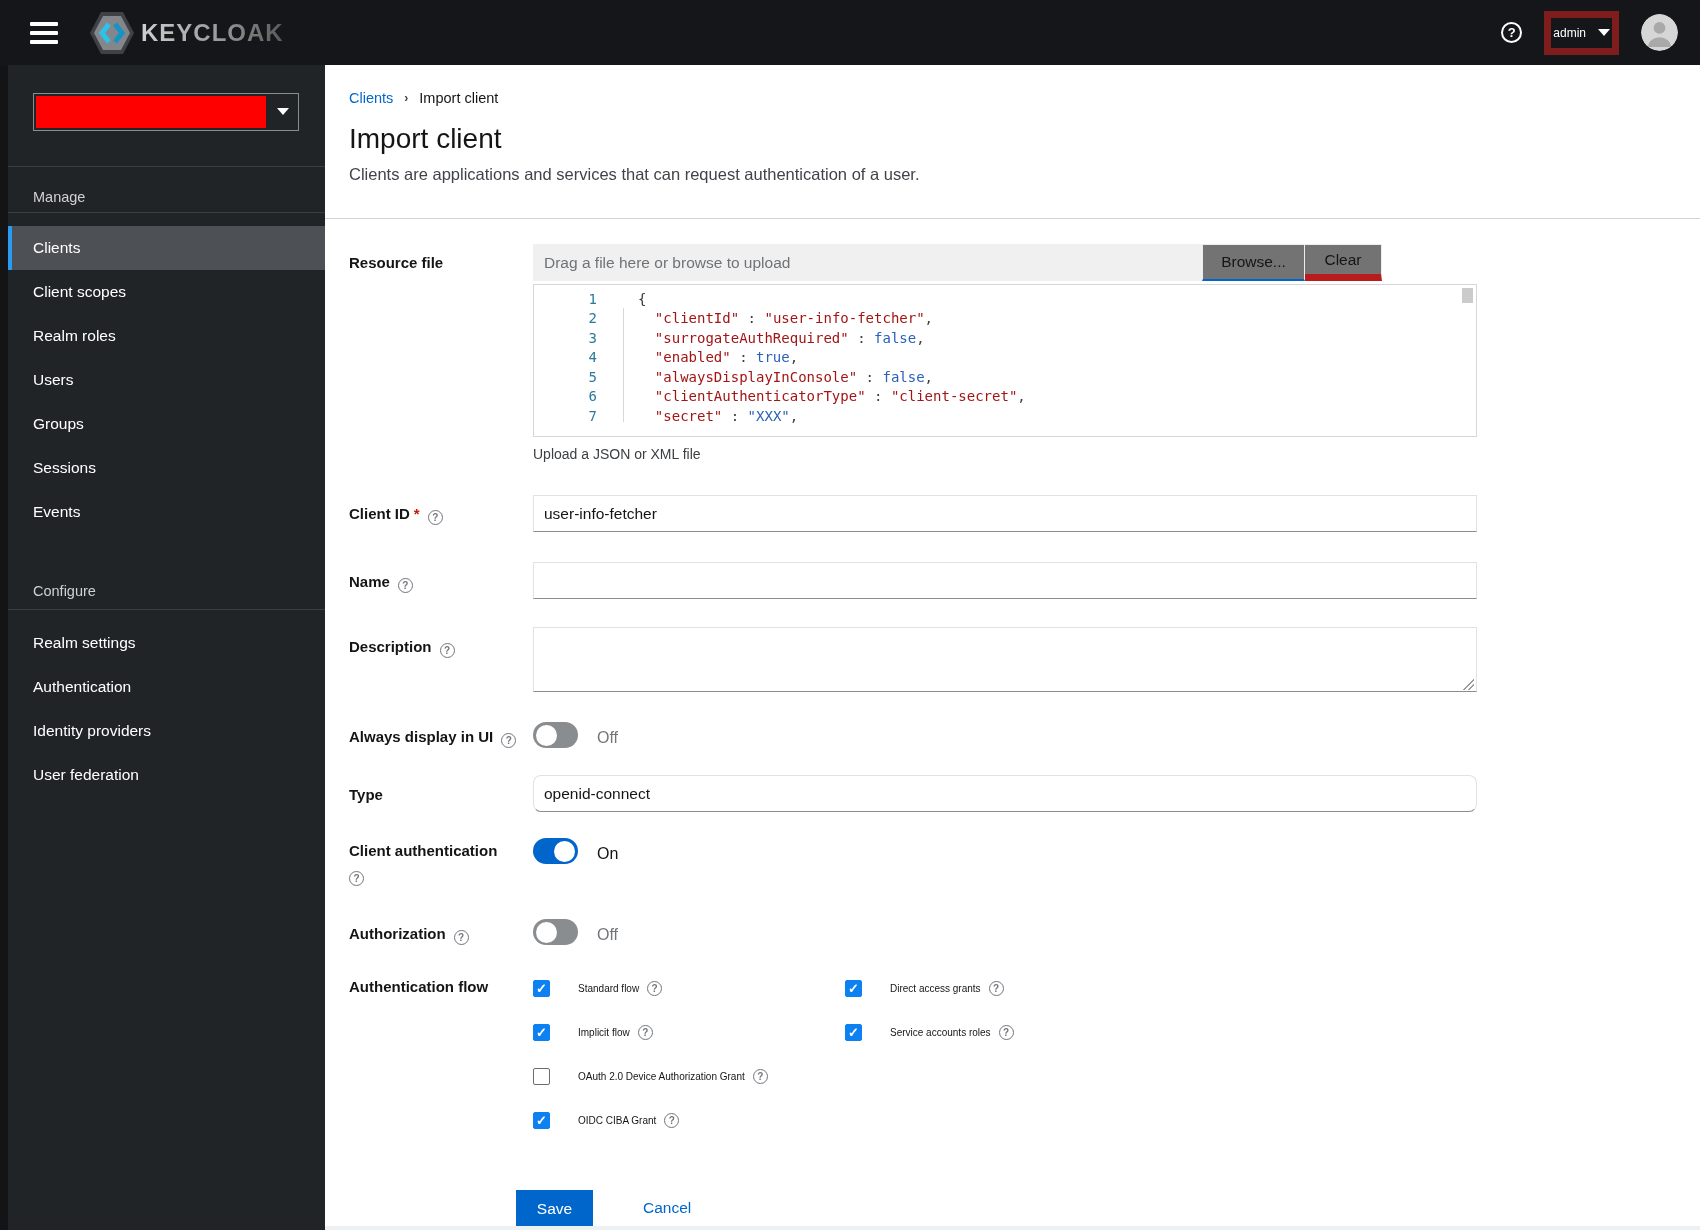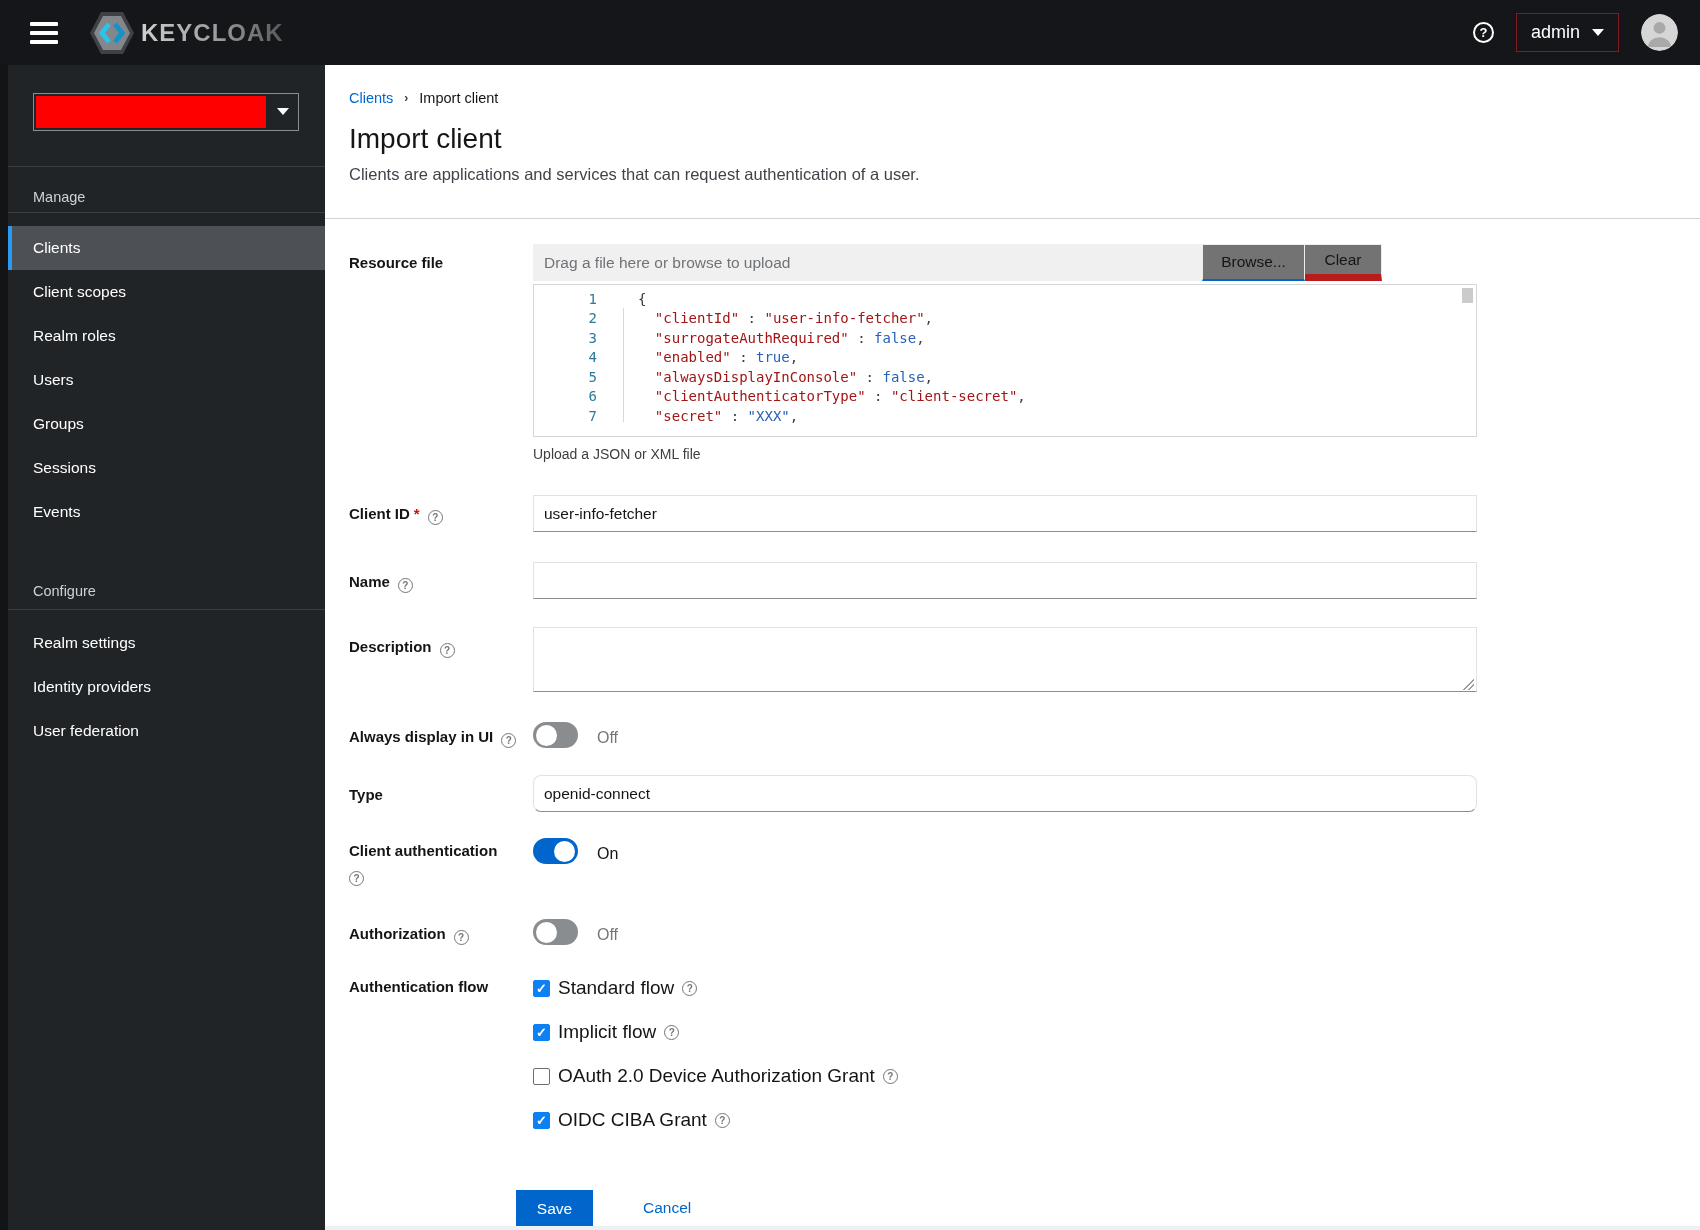--- a/index.html
+++ b/index.html
@@ -10,21 +10,21 @@
   .masthead{position:absolute;left:0;top:0;width:1700px;height:65px;background:#141619;display:flex;align-items:center;z-index:5}
   .burger{width:28px;height:22px;margin-left:30px;display:flex;flex-direction:column;justify-content:space-between;cursor:pointer}
   .burger span{display:block;height:4px;background:#fff;border-radius:1px}
   .logo{display:flex;align-items:center;margin-left:31px}
   .brand-text{font-size:24px;font-weight:bold;letter-spacing:1px;margin-left:6px;
     background:linear-gradient(90deg,#cfcfcf 0%,#9a9a9a 55%,#585858 100%);
     -webkit-background-clip:text;background-clip:text;color:transparent}
   .mast-right{margin-left:auto;display:flex;align-items:center;gap:22px;margin-right:22px}
   .help-circle{width:21px;height:21px;border:2px solid #fff;border-radius:50%;color:#fff;font-size:13px;font-weight:bold;display:flex;align-items:center;justify-content:center;cursor:pointer}
   .help-circle::before{content:"?"}
-  .user-dd{display:flex;align-items:center;gap:12px;border:1px solid #7f1d1d;padding:8px 14px;color:#fff;font-size:18px;cursor:pointer}
+  .user-dd{display:flex;align-items:center;gap:12px;border:7px solid #7f1d1d;padding:8px 2px;color:#fff;font-size:12px;cursor:pointer}
   .caret-w{width:0;height:0;border-left:6px solid transparent;border-right:6px solid transparent;border-top:7px solid #fff}
   .avatar{width:37px;height:37px;border-radius:50%;overflow:hidden}
 
   
   .sidebar{position:absolute;left:0;top:65px;width:325px;height:1165px;background:#212427}
   .sidebar-edge{position:absolute;left:0;top:0;bottom:0;width:8px;background:#131416}
   .realm{position:absolute;left:33px;top:28px;width:266px;height:38px;border:1px solid #8a8d90;cursor:pointer}
   .realm-red{position:absolute;left:2px;top:2px;bottom:2px;right:32px;background:#fe0000}
   .realm-caret{position:absolute;right:9px;top:14px;width:0;height:0;border-left:6px solid transparent;border-right:6px solid transparent;border-top:7px solid #fff}
   .sb-divider{position:absolute;left:8px;right:0;height:1px;background:#3c3f42}
@@ -81,21 +81,21 @@
   .toggle.on .knob{left:auto;right:3px}
   .tstate{position:absolute;left:272px;font-size:16px}
   .tstate.off{color:#72767b}.tstate.onl{color:#151515}
 
   
   .cb-col{position:absolute;display:flex;flex-direction:column;gap:24px}
   .cb-row{display:flex;align-items:center;height:20px;cursor:pointer}
   .cb{width:17px;height:17px;border:1px solid #6a6e73;border-radius:2px;background:#fff;flex:0 0 17px;display:flex;align-items:center;justify-content:center}
   .cb.checked{background:#0d80f2;border-color:#0d80f2;color:#fff;font-size:13px;font-weight:bold}
   .cb.checked::before{content:"\2713"}
-  .cb-label{font-size:19px;color:#151515;margin-left:8px}
+  .cb-label{font-size:10px;color:#151515;margin-left:28px}
 
   
   .btn-save{position:absolute;left:191px;top:1125px;width:77px;height:38px;background:#0066cc;color:#fff;font-size:15.5px;border:none;cursor:pointer;font-family:"Liberation Sans",sans-serif}
   .link-cancel{position:absolute;left:318px;top:1134px;font-size:15.5px;color:#0066cc;cursor:pointer}
 </style>
 </head>
 <body>
 
 <header class="masthead">
   <div class="burger">
@@ -146,20 +146,21 @@
       <div class="sb-item">Users</div>
       <div class="sb-item">Groups</div>
       <div class="sb-item">Sessions</div>
       <div class="sb-item">Events</div>
     </div>
 
   <div class="sb-title" style="top:518px">Configure</div>
   <div class="sb-divider" style="top:544px"></div>
   <div class="sb-items" style="top:556px">
       <div class="sb-item">Realm settings</div>
+      <div class="sb-item">Authentication</div>
       <div class="sb-item">Identity providers</div>
       <div class="sb-item">User federation</div>
     </div>
 </nav>
 
 <main class="main">
 
   <div class="crumbs">
     <span class="crumb-link">Clients</span>
     <span class="crumb-sep">›</span>
@@ -279,18 +280,30 @@
         <span class="cb"></span>
         <span class="cb-label">OAuth 2.0 Device Authorization Grant</span>
         <span class="q"></span>
       </label>
       <label class="cb-row">
         <span class="cb checked"></span>
         <span class="cb-label">OIDC CIBA Grant</span>
         <span class="q"></span>
       </label>
     </div>
+  <div class="cb-col" style="left:520px;top:913px">
+      <label class="cb-row">
+        <span class="cb checked"></span>
+        <span class="cb-label">Direct access grants</span>
+        <span class="q"></span>
+      </label>
+      <label class="cb-row">
+        <span class="cb checked"></span>
+        <span class="cb-label">Service accounts roles</span>
+        <span class="q"></span>
+      </label>
+    </div>
 
   <button class="btn-save">Save</button>
   <span class="link-cancel">Cancel</span>
 
   <div class="page-bottom"></div>
 </main>
 
 </body></html>

